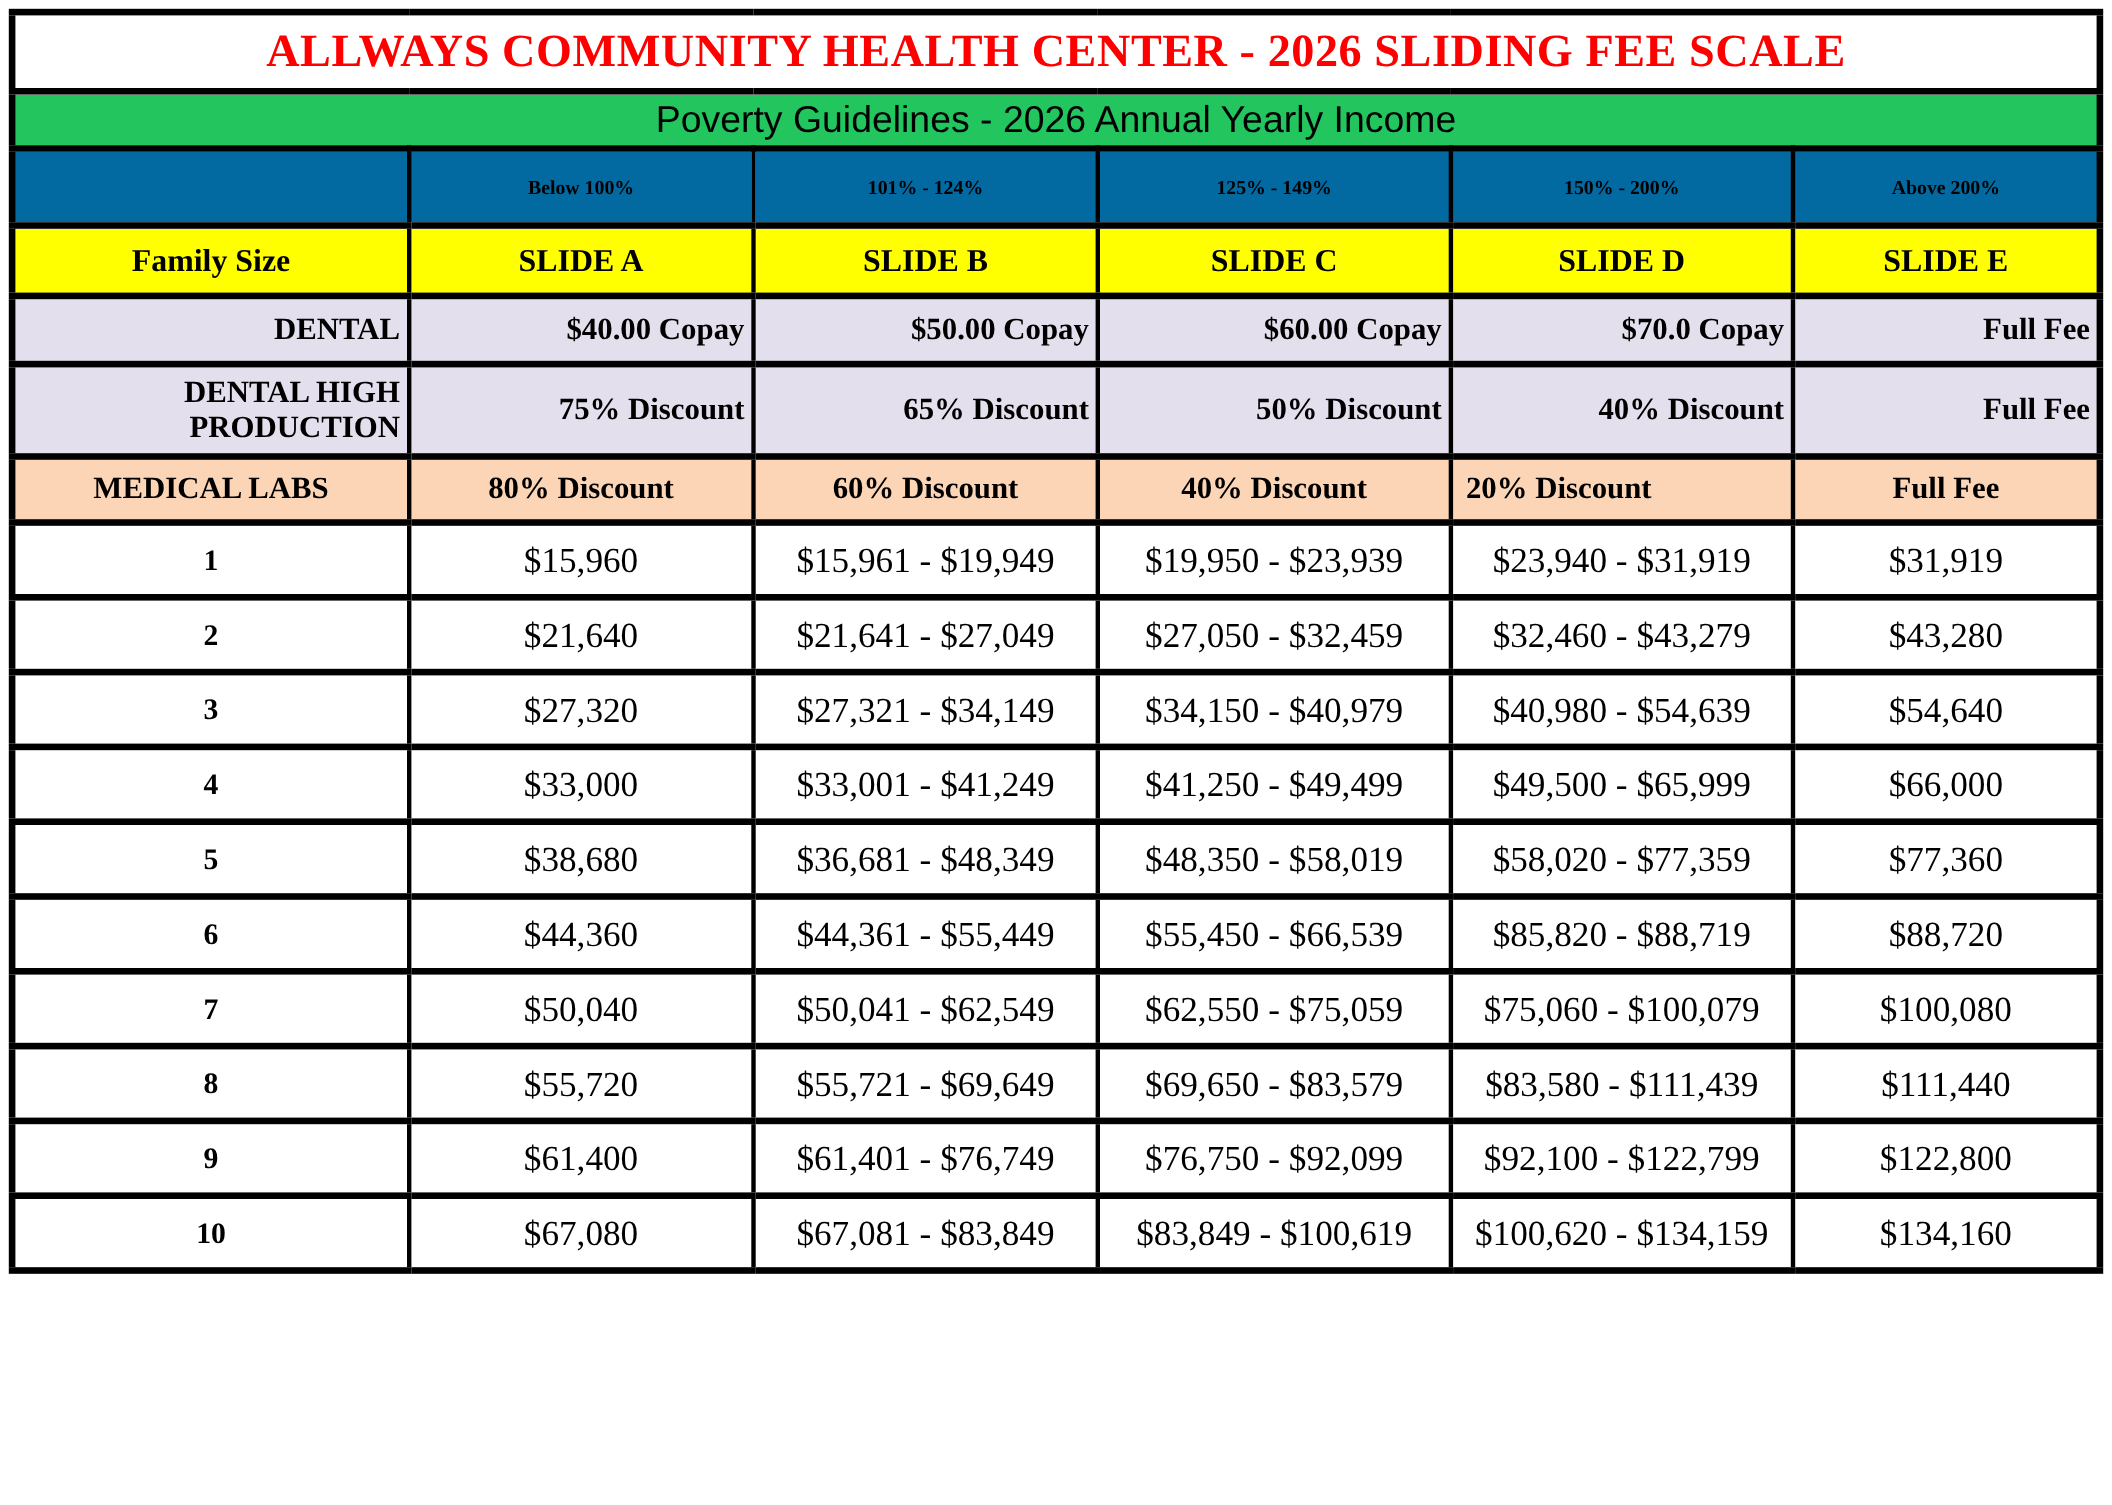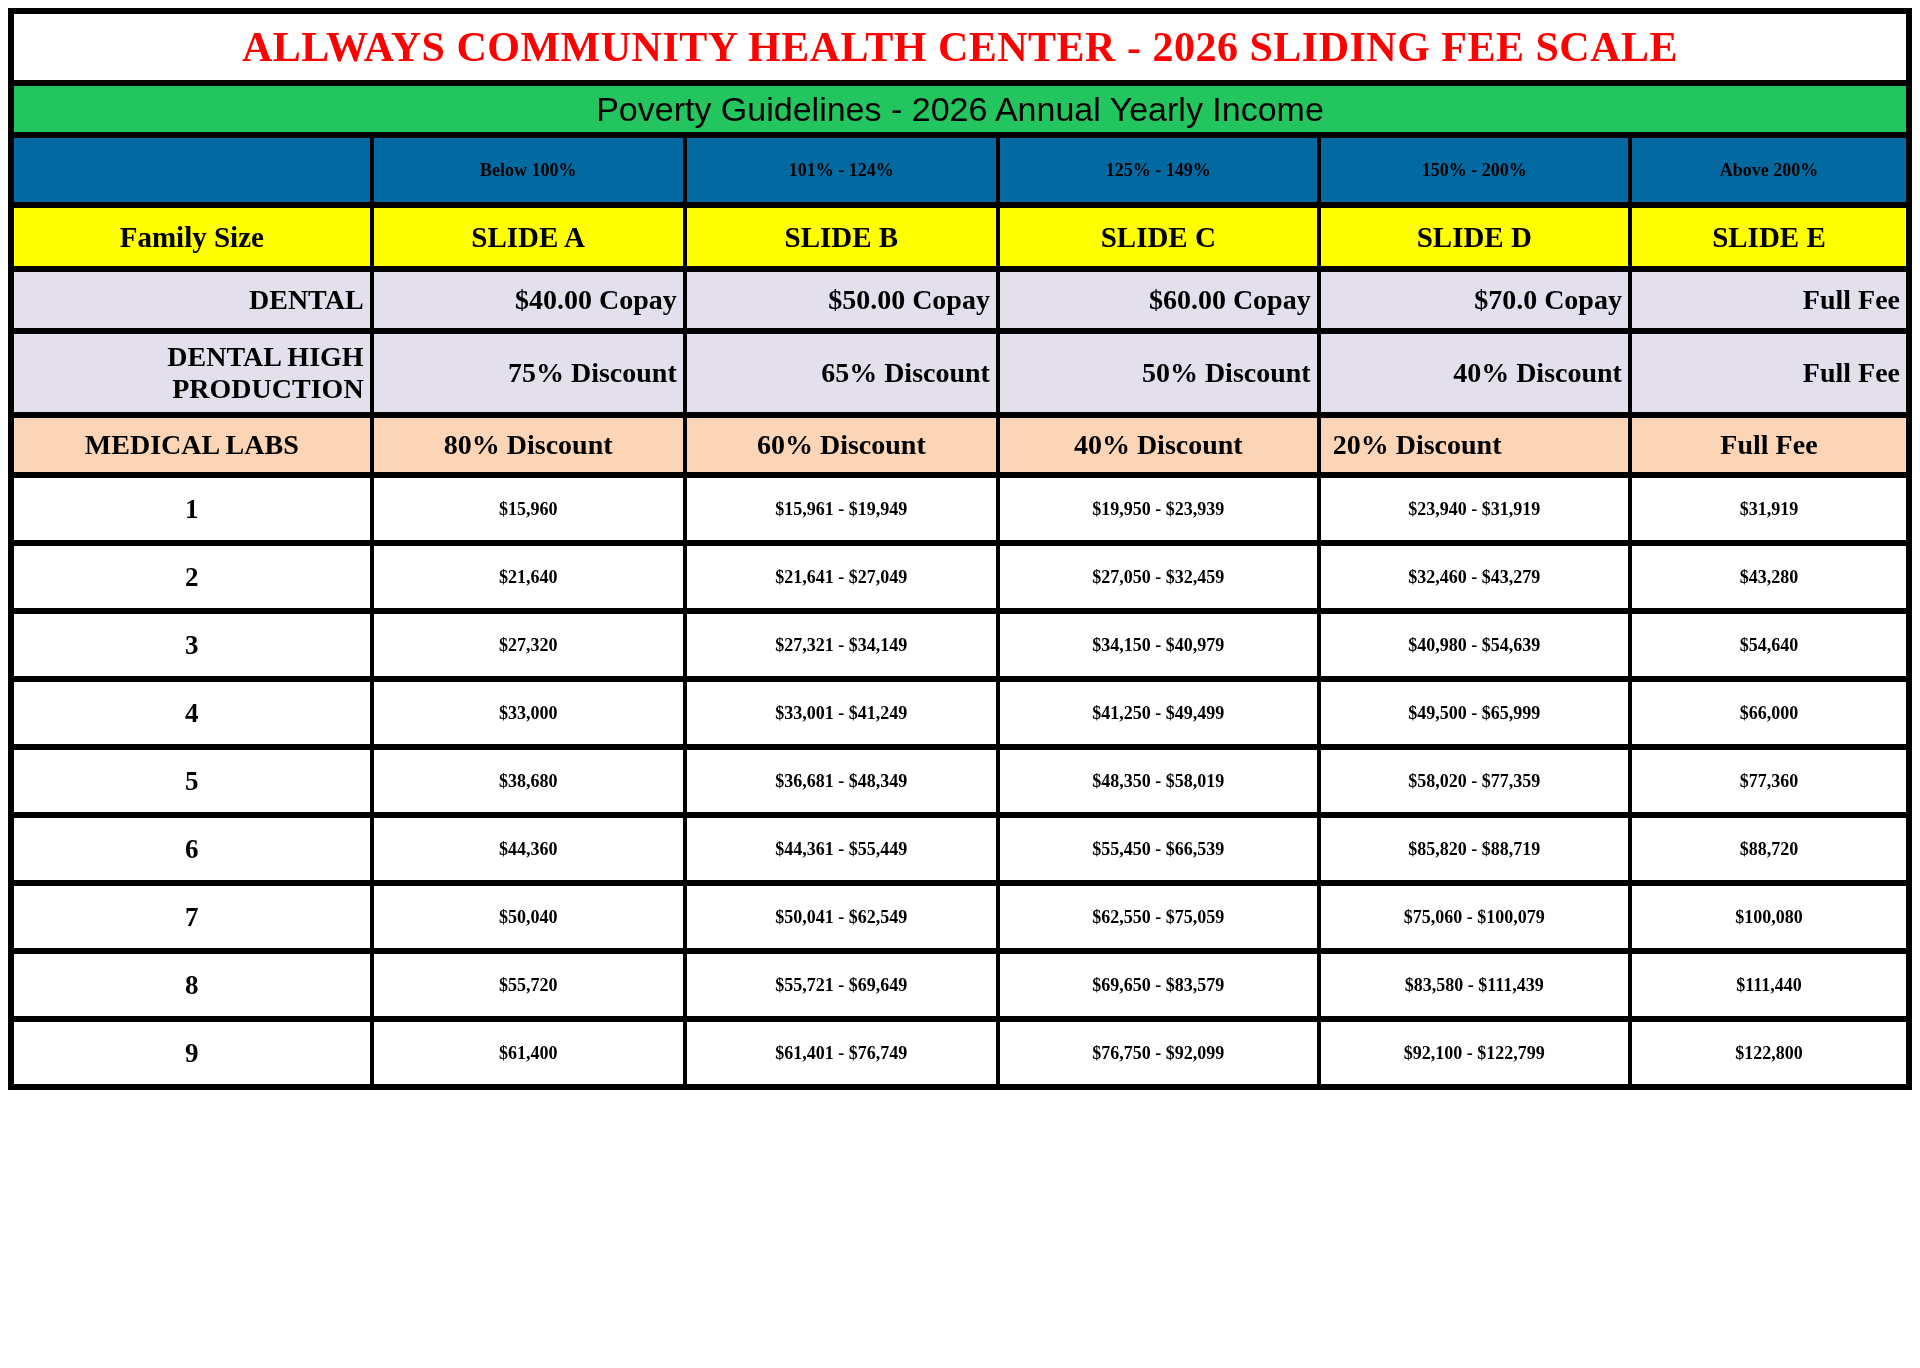--- a/index.html
+++ b/index.html
@@ -61,22 +61,22 @@
   tr.service-row td {
     font-weight: bold;
     font-size: 28px;
     line-height: 1.15;
   }
   tr.service-row.green td  { background: #d6e3bc; }
   tr.service-row.lav td    { background: #e4dfec; text-align: right; }
   tr.service-row.peach td  { background: #fbd5b5; }
   tr.family-row td {
     background: #ffffff;
-    font-size: 18px;
-    font-weight: bold;
+    font-size: 32px;
+    font-weight: normal;
   }
   tr.family-row td.size-cell {
     font-weight: bold;
     font-size: 27px;
   }
   td.align-left {
     text-align: left;
     padding-left: 12px;
   }
   
@@ -233,16 +233,24 @@
 
     <tr class="family-row">
       <td class="size-cell">9</td>
       <td>$61,400</td>
       <td>$61,401 - $76,749</td>
       <td>$76,750 - $92,099</td>
       <td>$92,100 - $122,799</td>
       <td>$122,800</td>
     </tr>
 
+    <tr class="family-row">
+      <td class="size-cell">10</td>
+      <td>$67,080</td>
+      <td>$67,081 - $83,849</td>
+      <td>$83,849 - $100,619</td>
+      <td>$100,620 - $134,159</td>
+      <td>$134,160</td>
+    </tr>
 
   </tbody>
     </table>
 </div>
 
 </body></html>

